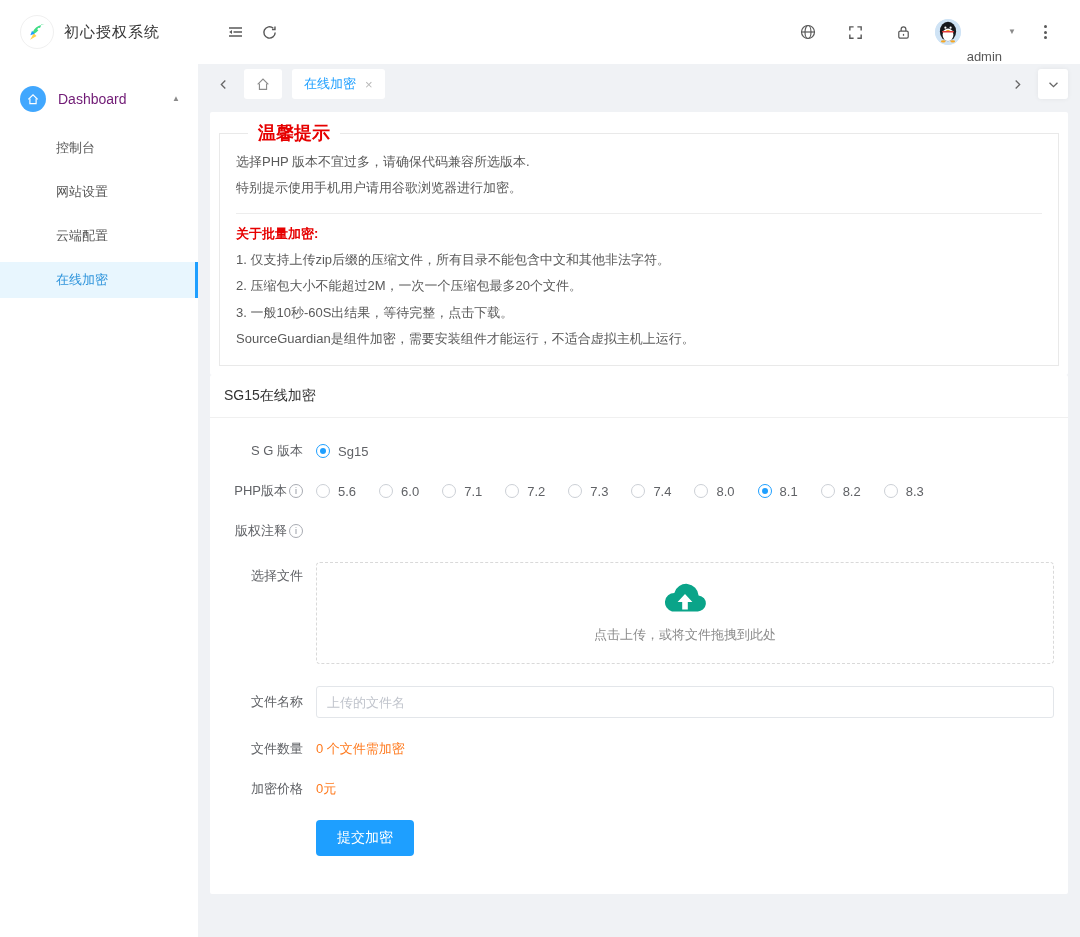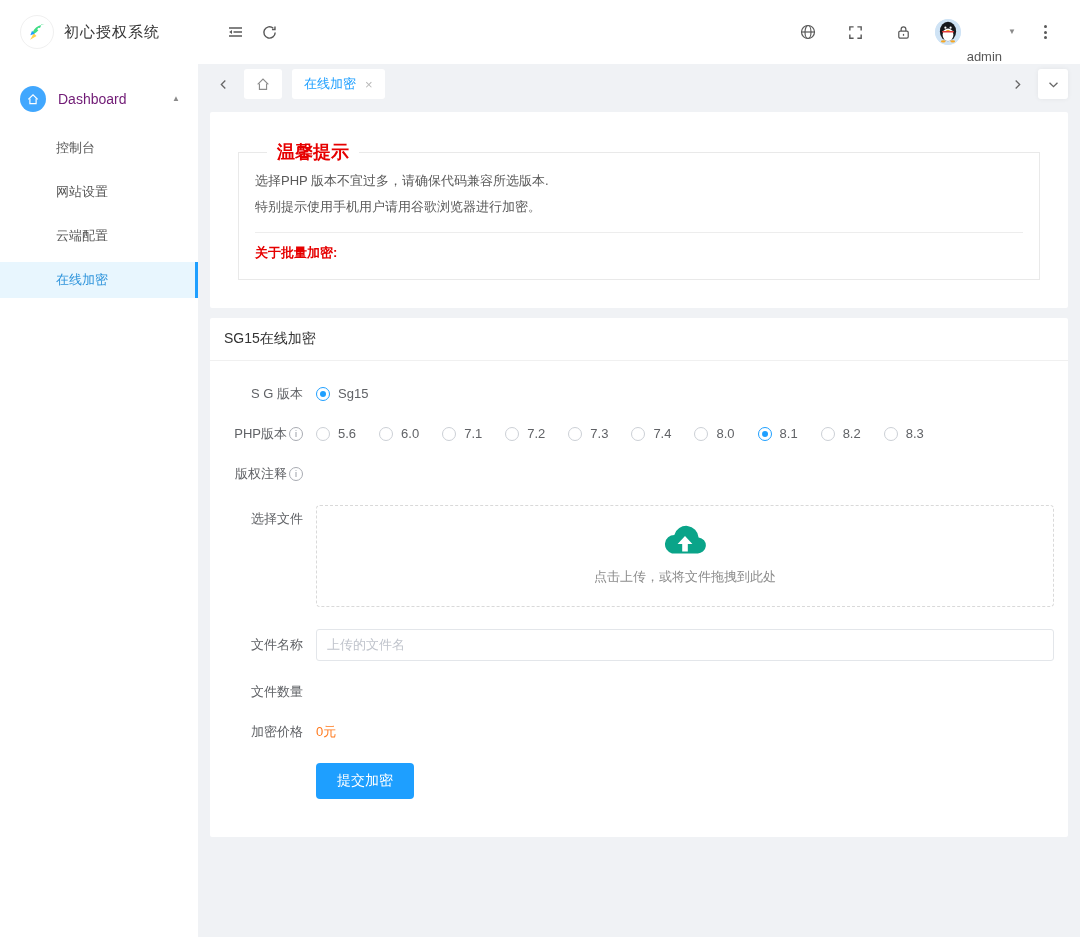--- a/index.html
+++ b/index.html
@@ -40,21 +40,21 @@
   .tab-home-btn { width:38px; height:30px; background:#fff; border-radius:3px; display:flex; align-items:center; justify-content:center; cursor:pointer; }
   .tab { height:30px; background:#fff; border-radius:3px; display:flex; align-items:center; gap:9px; padding:0 12px; cursor:pointer; }
   .tab-label { font-size:13px; color:#1e9fff; }
   .tab-close { font-size:13px; color:#b8b8b8; cursor:pointer; }
   .tab-spacer { flex:1; }
   .tab-dropdown { width:30px; height:30px; background:#fff; border-radius:3px; display:flex; align-items:center; justify-content:center; cursor:pointer; box-shadow:0 0 5px rgba(0,0,0,.06); }
 
   
   .scroll-area { flex:1; overflow:auto; padding:8px 12px; }
   .card { background:#fff; border-radius:2px; }
-  .notice-card { padding:28px; margin-bottom:10px; }
+  .notice-card { padding:9px; }
   .notice-fieldset { border:1px solid #e9e9e9; padding:2px 16px 12px; }
   .notice-legend { color:#e60000; font-size:18px; font-weight:bold; padding:0 10px; margin-left:12px; }
   .notice-line { font-size:13px; color:#595959; line-height:1.8; margin:3px 0; }
   .notice-divider { border:none; border-top:1px solid #ededed; margin:13px 0 11px; }
   .batch-title { color:#e60000; font-weight:bold; font-size:13px; margin:2px 0 5px; }
 
   .form-card { padding-bottom:16px; }
   .card-header { padding:12px 14px; font-size:14px; color:#333; border-bottom:1px solid #f0f0f0; }
   .form { padding:24px 14px 0; }
   .form-row { display:flex; align-items:center; margin-bottom:22px; }
@@ -222,20 +222,26 @@
 
         <section class="card notice-card">
           <fieldset class="notice-fieldset">
             <legend class="notice-legend">温馨提示</legend>
             <div>
                 <p class="notice-line">选择PHP 版本不宜过多，请确保代码兼容所选版本.</p>
                 <p class="notice-line">特别提示使用手机用户请用谷歌浏览器进行加密。</p>
               </div>
             <hr class="notice-divider">
             <p class="batch-title">关于批量加密:</p>
+            <div>
+                <p class="notice-line">1. 仅支持上传zip后缀的压缩文件，所有目录不能包含中文和其他非法字符。</p>
+                <p class="notice-line">2. 压缩包大小不能超过2M，一次一个压缩包最多20个文件。</p>
+                <p class="notice-line">3. 一般10秒-60S出结果，等待完整，点击下载。</p>
+                <p class="notice-line">SourceGuardian是组件加密，需要安装组件才能运行，不适合虚拟主机上运行。</p>
+              </div>
           </fieldset>
         </section>
 
         <section class="card form-card">
           <div class="card-header">SG15在线加密</div>
           <div class="form">
 
             <div class="form-row">
               <label class="form-label">S G 版本</label>
               <div class="form-value">
@@ -317,20 +323,23 @@
 
             <div class="form-row">
               <label class="form-label">文件名称</label>
               <div class="form-value">
                 <input class="text-input" type="text" placeholder="上传的文件名" style="">
               </div>
             </div>
 
             <div class="form-row">
               <label class="form-label">文件数量</label>
+              <div class="form-value">
+                <span class="orange-text">0 个文件需加密</span>
+              </div>
             </div>
 
             <div class="form-row">
               <label class="form-label">加密价格</label>
               <div class="form-value">
                 <span class="orange-text">0元</span>
               </div>
             </div>
 
             <div class="form-row">

